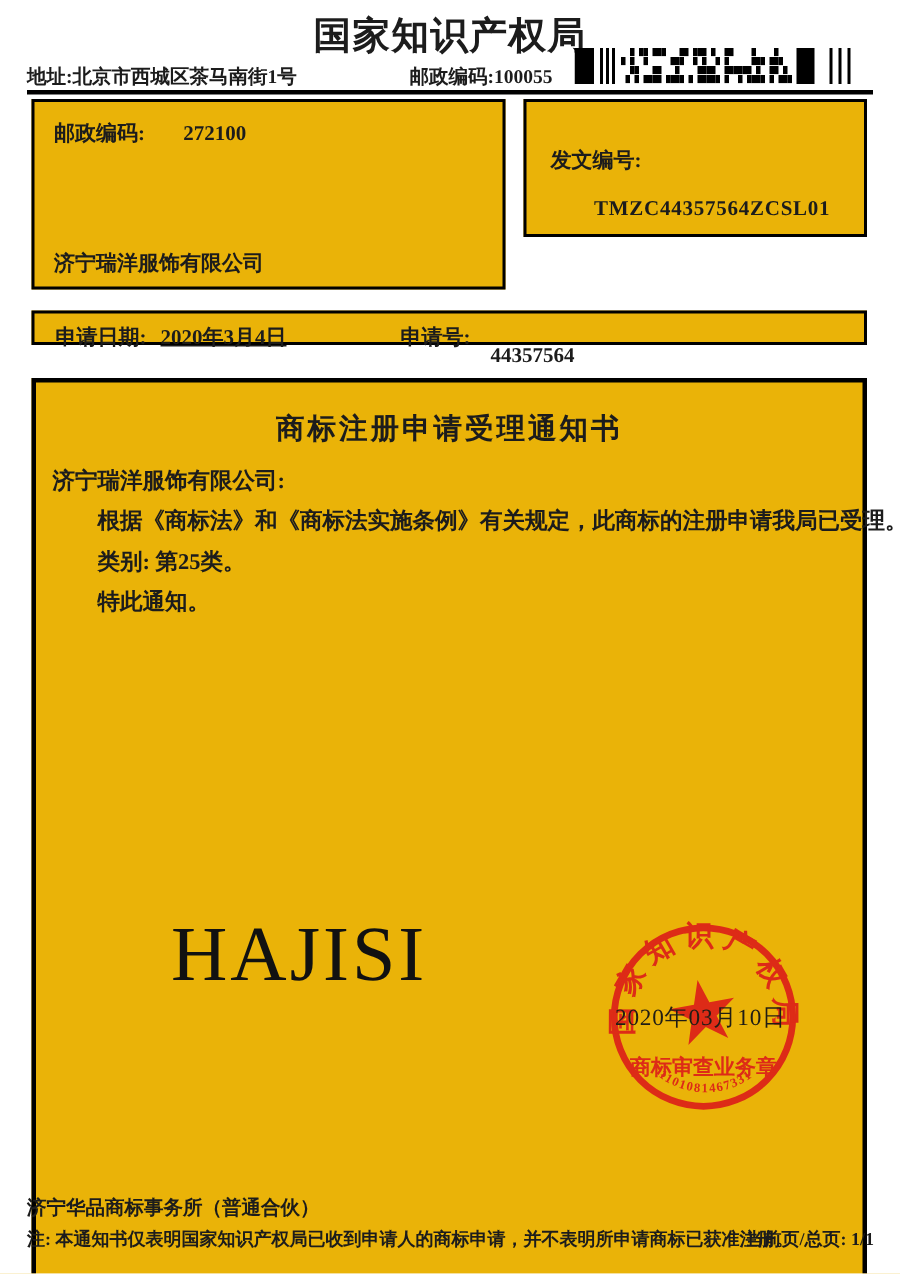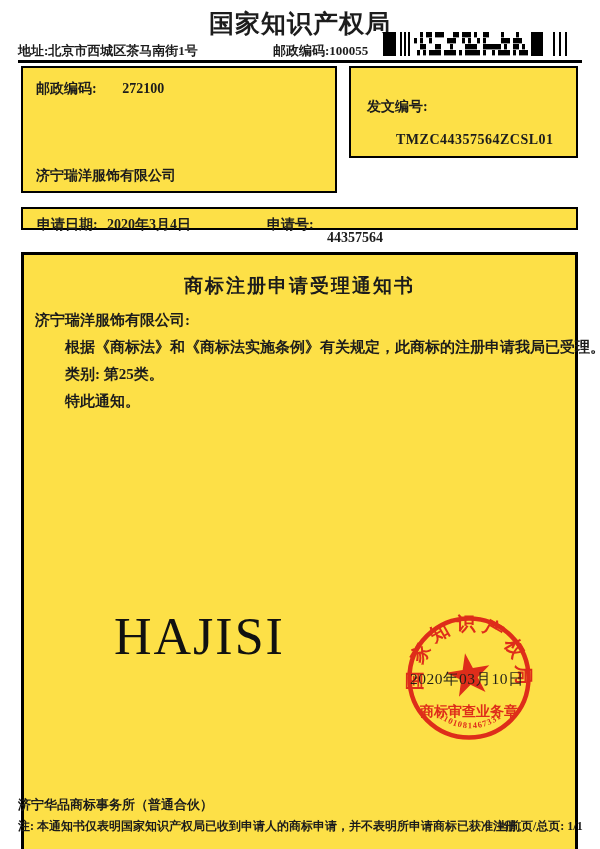--- a/index.html
+++ b/index.html
@@ -8,21 +8,21 @@
     font-family:"Liberation Serif","DejaVu Serif",serif;
     color:#1c1c1c;overflow:hidden;
   }
   .abs{position:absolute;}
   .doc-title{
     left:0;top:7px;width:600px;text-align:center;
     font-size:25px;font-weight:bold;letter-spacing:1px;
   }
   .hdr-line{top:42px;font-size:13px;font-weight:600;}
   .rule{left:18px;top:60px;width:564px;height:2.5px;background:#000;}
-  .box{border:2.5px solid #000;box-sizing:border-box;background:#fde047;}
+  .box{border:2.5px solid #000;box-sizing:border-box;background:#eab308;}
   .recipient-box{left:21px;top:66px;width:316px;height:127px;}
   .dispatch-box{left:349px;top:66px;width:229px;height:92px;}
   .box-text{position:absolute;font-size:14px;font-weight:600;white-space:nowrap;}
   .date-bar{left:21px;top:207px;width:557px;height:23px;}
   .main-box{left:21px;top:252px;width:557px;height:616px;border-width:3px;}
   .notice-title{position:absolute;left:0;top:18px;width:100%;text-align:center;
     font-size:19px;font-weight:600;letter-spacing:2px;}
   .body-line{position:absolute;font-size:15px;font-weight:600;white-space:nowrap;}
   .trademark{position:absolute;left:90px;top:352px;font-size:52px;font-weight:normal;
     letter-spacing:2px;color:#111;}
@@ -140,21 +140,21 @@
     <div class="box-text" style="left:13px;top:99px;">济宁瑞洋服饰有限公司</div>
   </div>
 
   <div class="abs box dispatch-box">
     <div class="box-text" style="left:16px;top:30px;">发文编号:</div>
     <div class="box-text" style="left:45px;top:64px;letter-spacing:.5px;">TMZC44357564ZCSL01</div>
   </div>
 
   <div class="abs box date-bar">
     <div class="box-text" style="left:14px;top:7px;">申请日期:</div>
-    <div class="box-text" style="left:84px;top:7px;">2020年3月4日</div>
+    <div class="box-text" style="left:84px;top:7px;text-decoration:underline;">2020年3月4日</div>
     <div class="box-text" style="left:244px;top:7px;">申请号:</div>
     <div class="box-text" style="left:304px;top:21px;">44357564</div>
   </div>
 
   <div class="abs box main-box">
     <div class="notice-title">商标注册申请受理通知书</div>
     <div class="body-line" style="left:11px;top:56px;text-align:center;">济宁瑞洋服饰有限公司:</div>
     <div class="body-line" style="left:41px;top:83px;">根据《商标法》和《商标法实施条例》有关规定，此商标的注册申请我局已受理。</div>
     <div class="body-line" style="left:41px;top:110px;">类别: 第25类。</div>
     <div class="body-line" style="left:41px;top:137px;">特此通知。</div>

